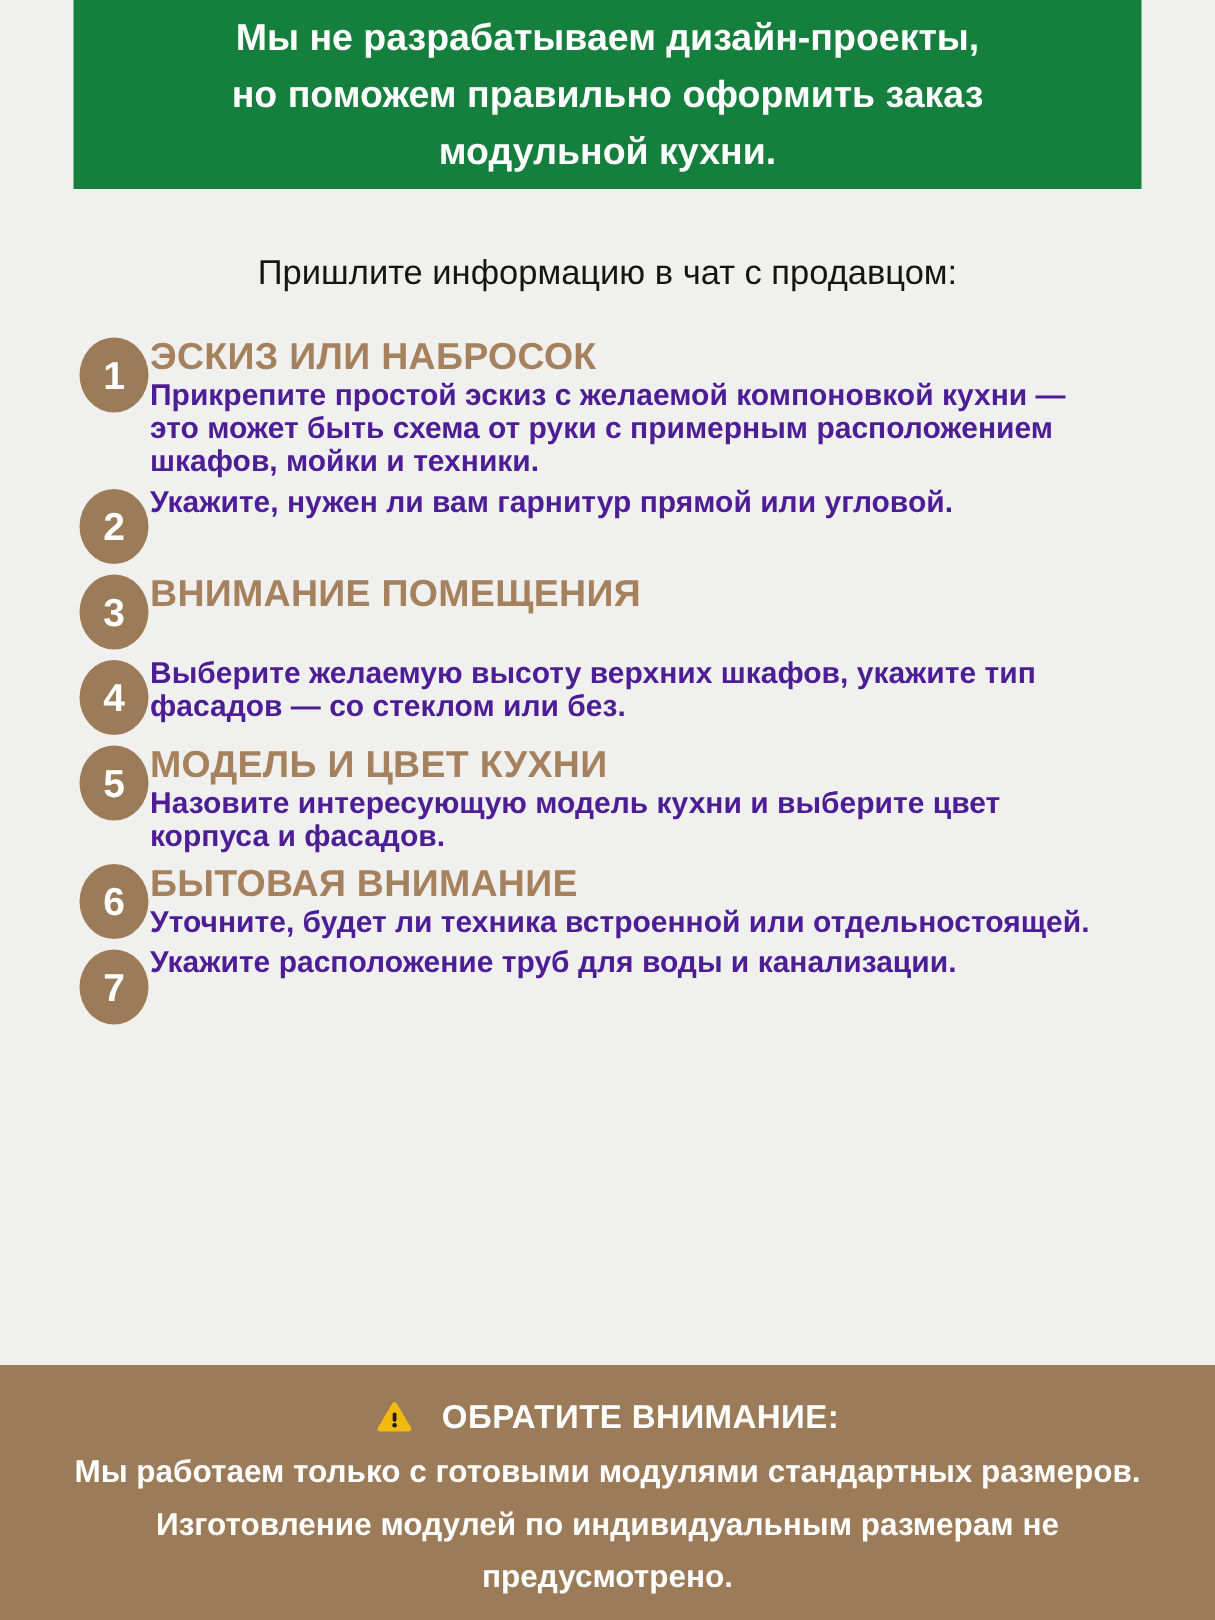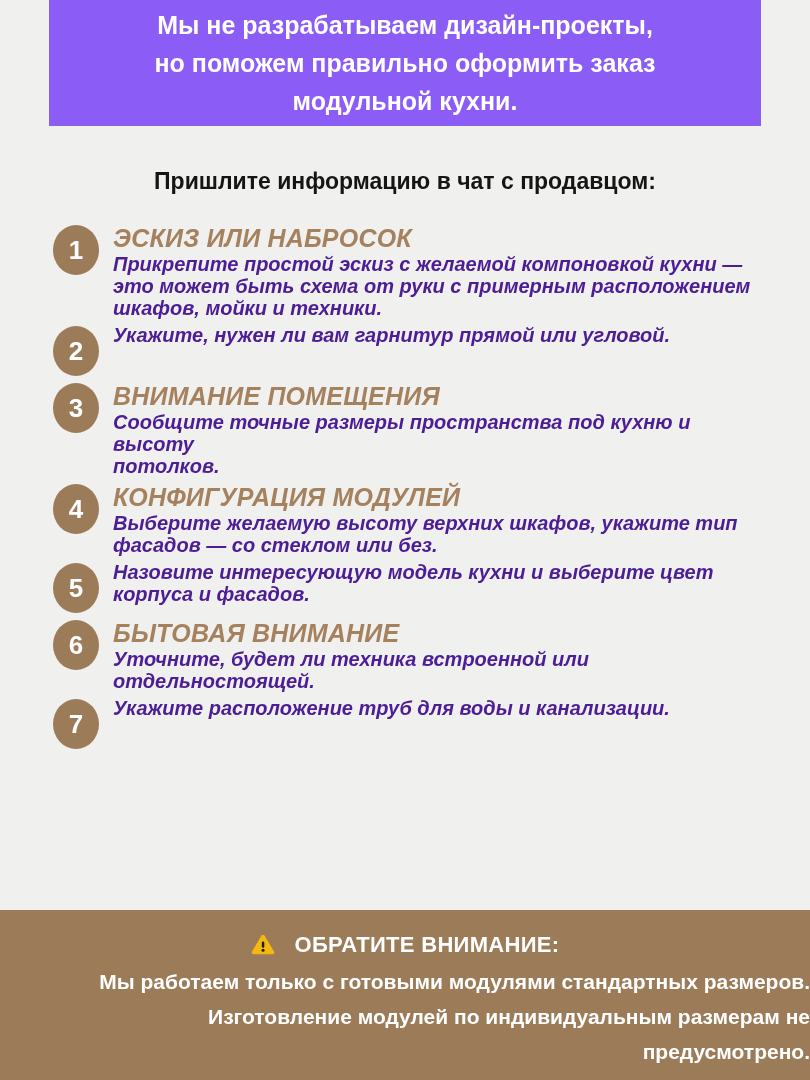--- a/index.html
+++ b/index.html
@@ -12,38 +12,38 @@
   .page {
     position: relative;
     width: 810px;
     height: 1080px;
     background: #f0f0ee;
   }
   .header-banner {
     width: 712px;
     height: 126px;
     margin: 0 auto;
-    background: #8b5cf6;
+    background: #15803d;
     display: flex;
     align-items: center;
     justify-content: center;
   }
   .header-text {
     color: #ffffff;
     font-weight: bold;
     font-size: 25px;
     line-height: 38px;
     text-align: center;
     white-space: pre-line;
   }
   .intro-heading {
     margin: 42px auto 28px auto;
     text-align: center;
     color: #151515;
-    font-weight: bold;
+    font-weight: normal;
     font-size: 23px;
   }
   .steps {
     margin-left: 53px;
     margin-right: 45px;
   }
   .step {
     display: flex;
     align-items: flex-start;
     margin-bottom: 5px;
@@ -56,23 +56,22 @@
     border-radius: 50%;
     background: #9c7b58;
     color: #ffffff;
     font-weight: bold;
     font-size: 26px;
     display: flex;
     align-items: center;
     justify-content: center;
   }
   .step-body {
-    margin-left: 14px;
+    margin-left: 1px;
     min-width: 0;
-    font-style: italic;
   }
   .step-title {
     color: #a5815e;
     font-weight: bold;
     font-size: 25px;
     line-height: 30px;
     letter-spacing: 0.2px;
   }
   .step-desc {
     color: #4c1d95;
@@ -102,21 +101,21 @@
     color: #ffffff;
     font-weight: bold;
     font-size: 22px;
     letter-spacing: 0.3px;
   }
   .footer-text {
     color: #ffffff;
     font-weight: bold;
     font-size: 21px;
     line-height: 35px;
-    text-align: right;
+    text-align: center;
     white-space: pre-line;
   }
 </style>
 </head>
 <body>
 
 <div class="page">
 
   <div class="header-banner">
     <div class="header-text">Мы не разрабатываем дизайн-проекты,
@@ -142,37 +141,35 @@
       <div class="badge">2</div>
       <div class="step-body">
         <div class="step-desc">Укажите, нужен ли вам гарнитур прямой или угловой.</div>
       </div>
     </div>
 
     <div class="step">
       <div class="badge">3</div>
       <div class="step-body">
         <div class="step-title">ВНИМАНИЕ ПОМЕЩЕНИЯ</div>
-        <div class="step-desc">Сообщите точные размеры пространства под кухню и высоту
-потолков.</div>
       </div>
     </div>
 
     <div class="step">
       <div class="badge">4</div>
       <div class="step-body">
-        <div class="step-title">КОНФИГУРАЦИЯ МОДУЛЕЙ</div>
         <div class="step-desc">Выберите желаемую высоту верхних шкафов, укажите тип
 фасадов — со стеклом или без.</div>
       </div>
     </div>
 
     <div class="step">
       <div class="badge">5</div>
       <div class="step-body">
+        <div class="step-title">МОДЕЛЬ И ЦВЕТ КУХНИ</div>
         <div class="step-desc">Назовите интересующую модель кухни и выберите цвет
 корпуса и фасадов.</div>
       </div>
     </div>
 
     <div class="step">
       <div class="badge">6</div>
       <div class="step-body">
         <div class="step-title">БЫТОВАЯ ВНИМАНИЕ</div>
         <div class="step-desc">Уточните, будет ли техника встроенной или отдельностоящей.</div>

